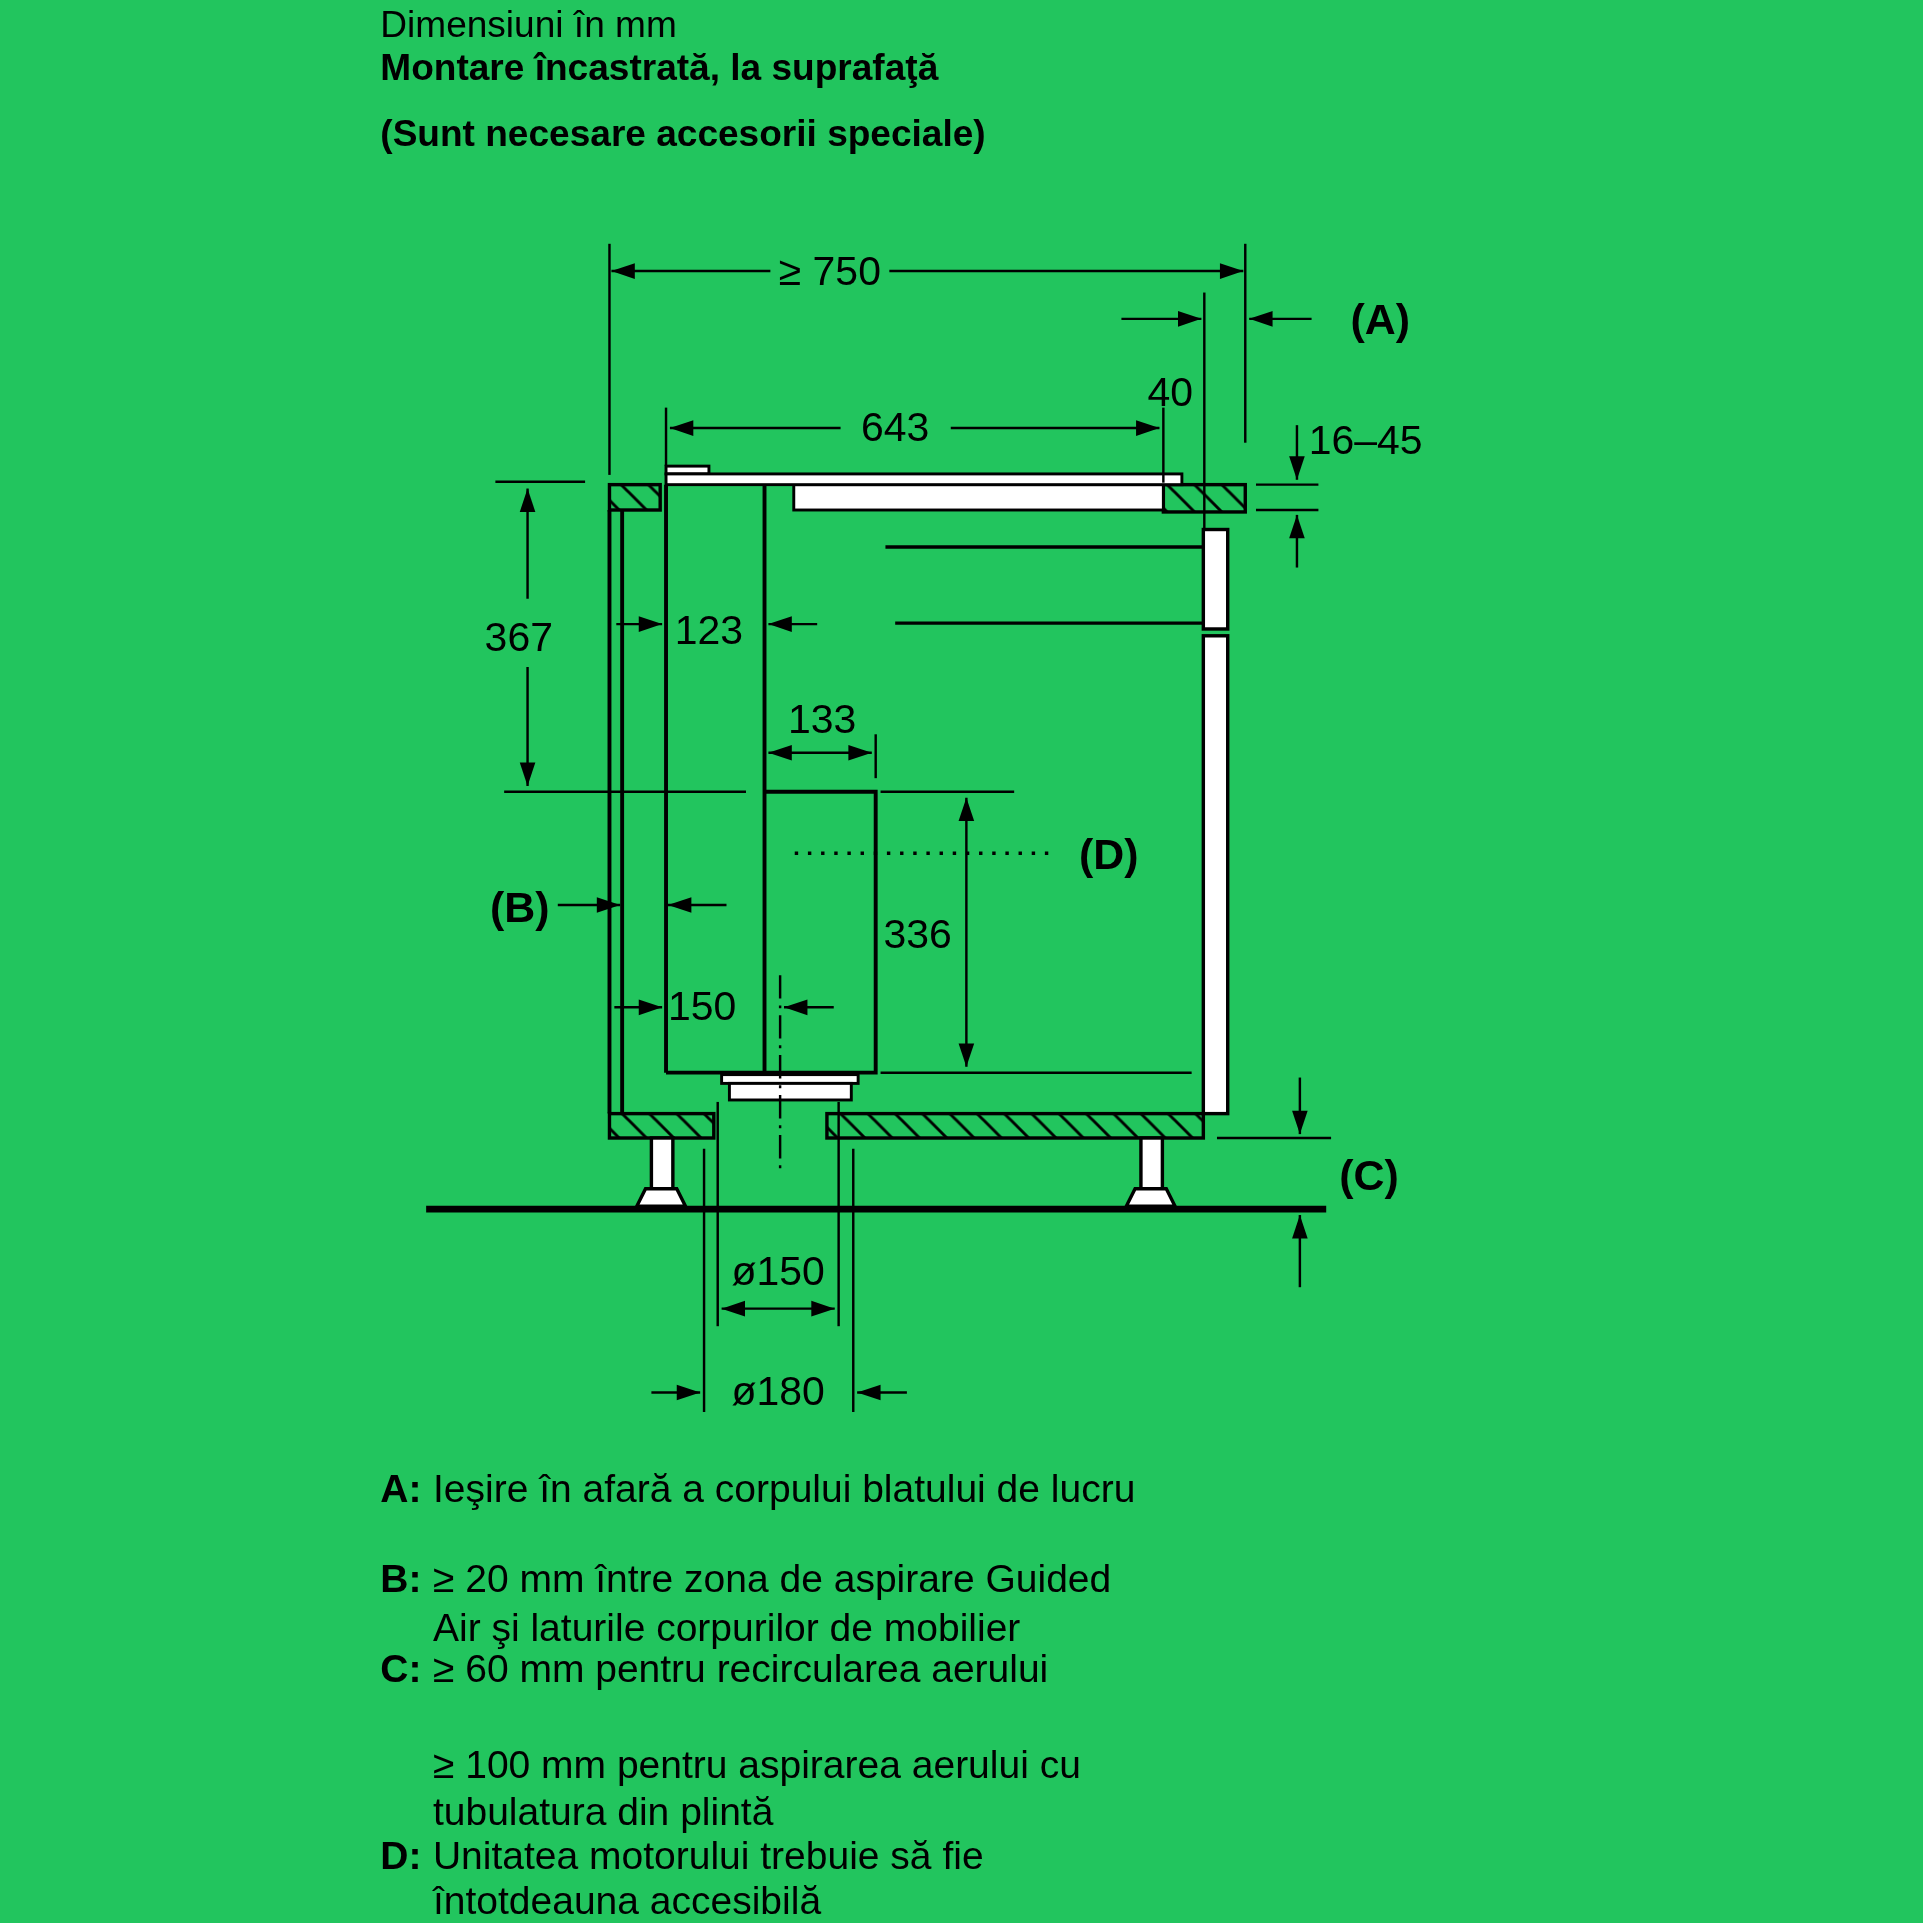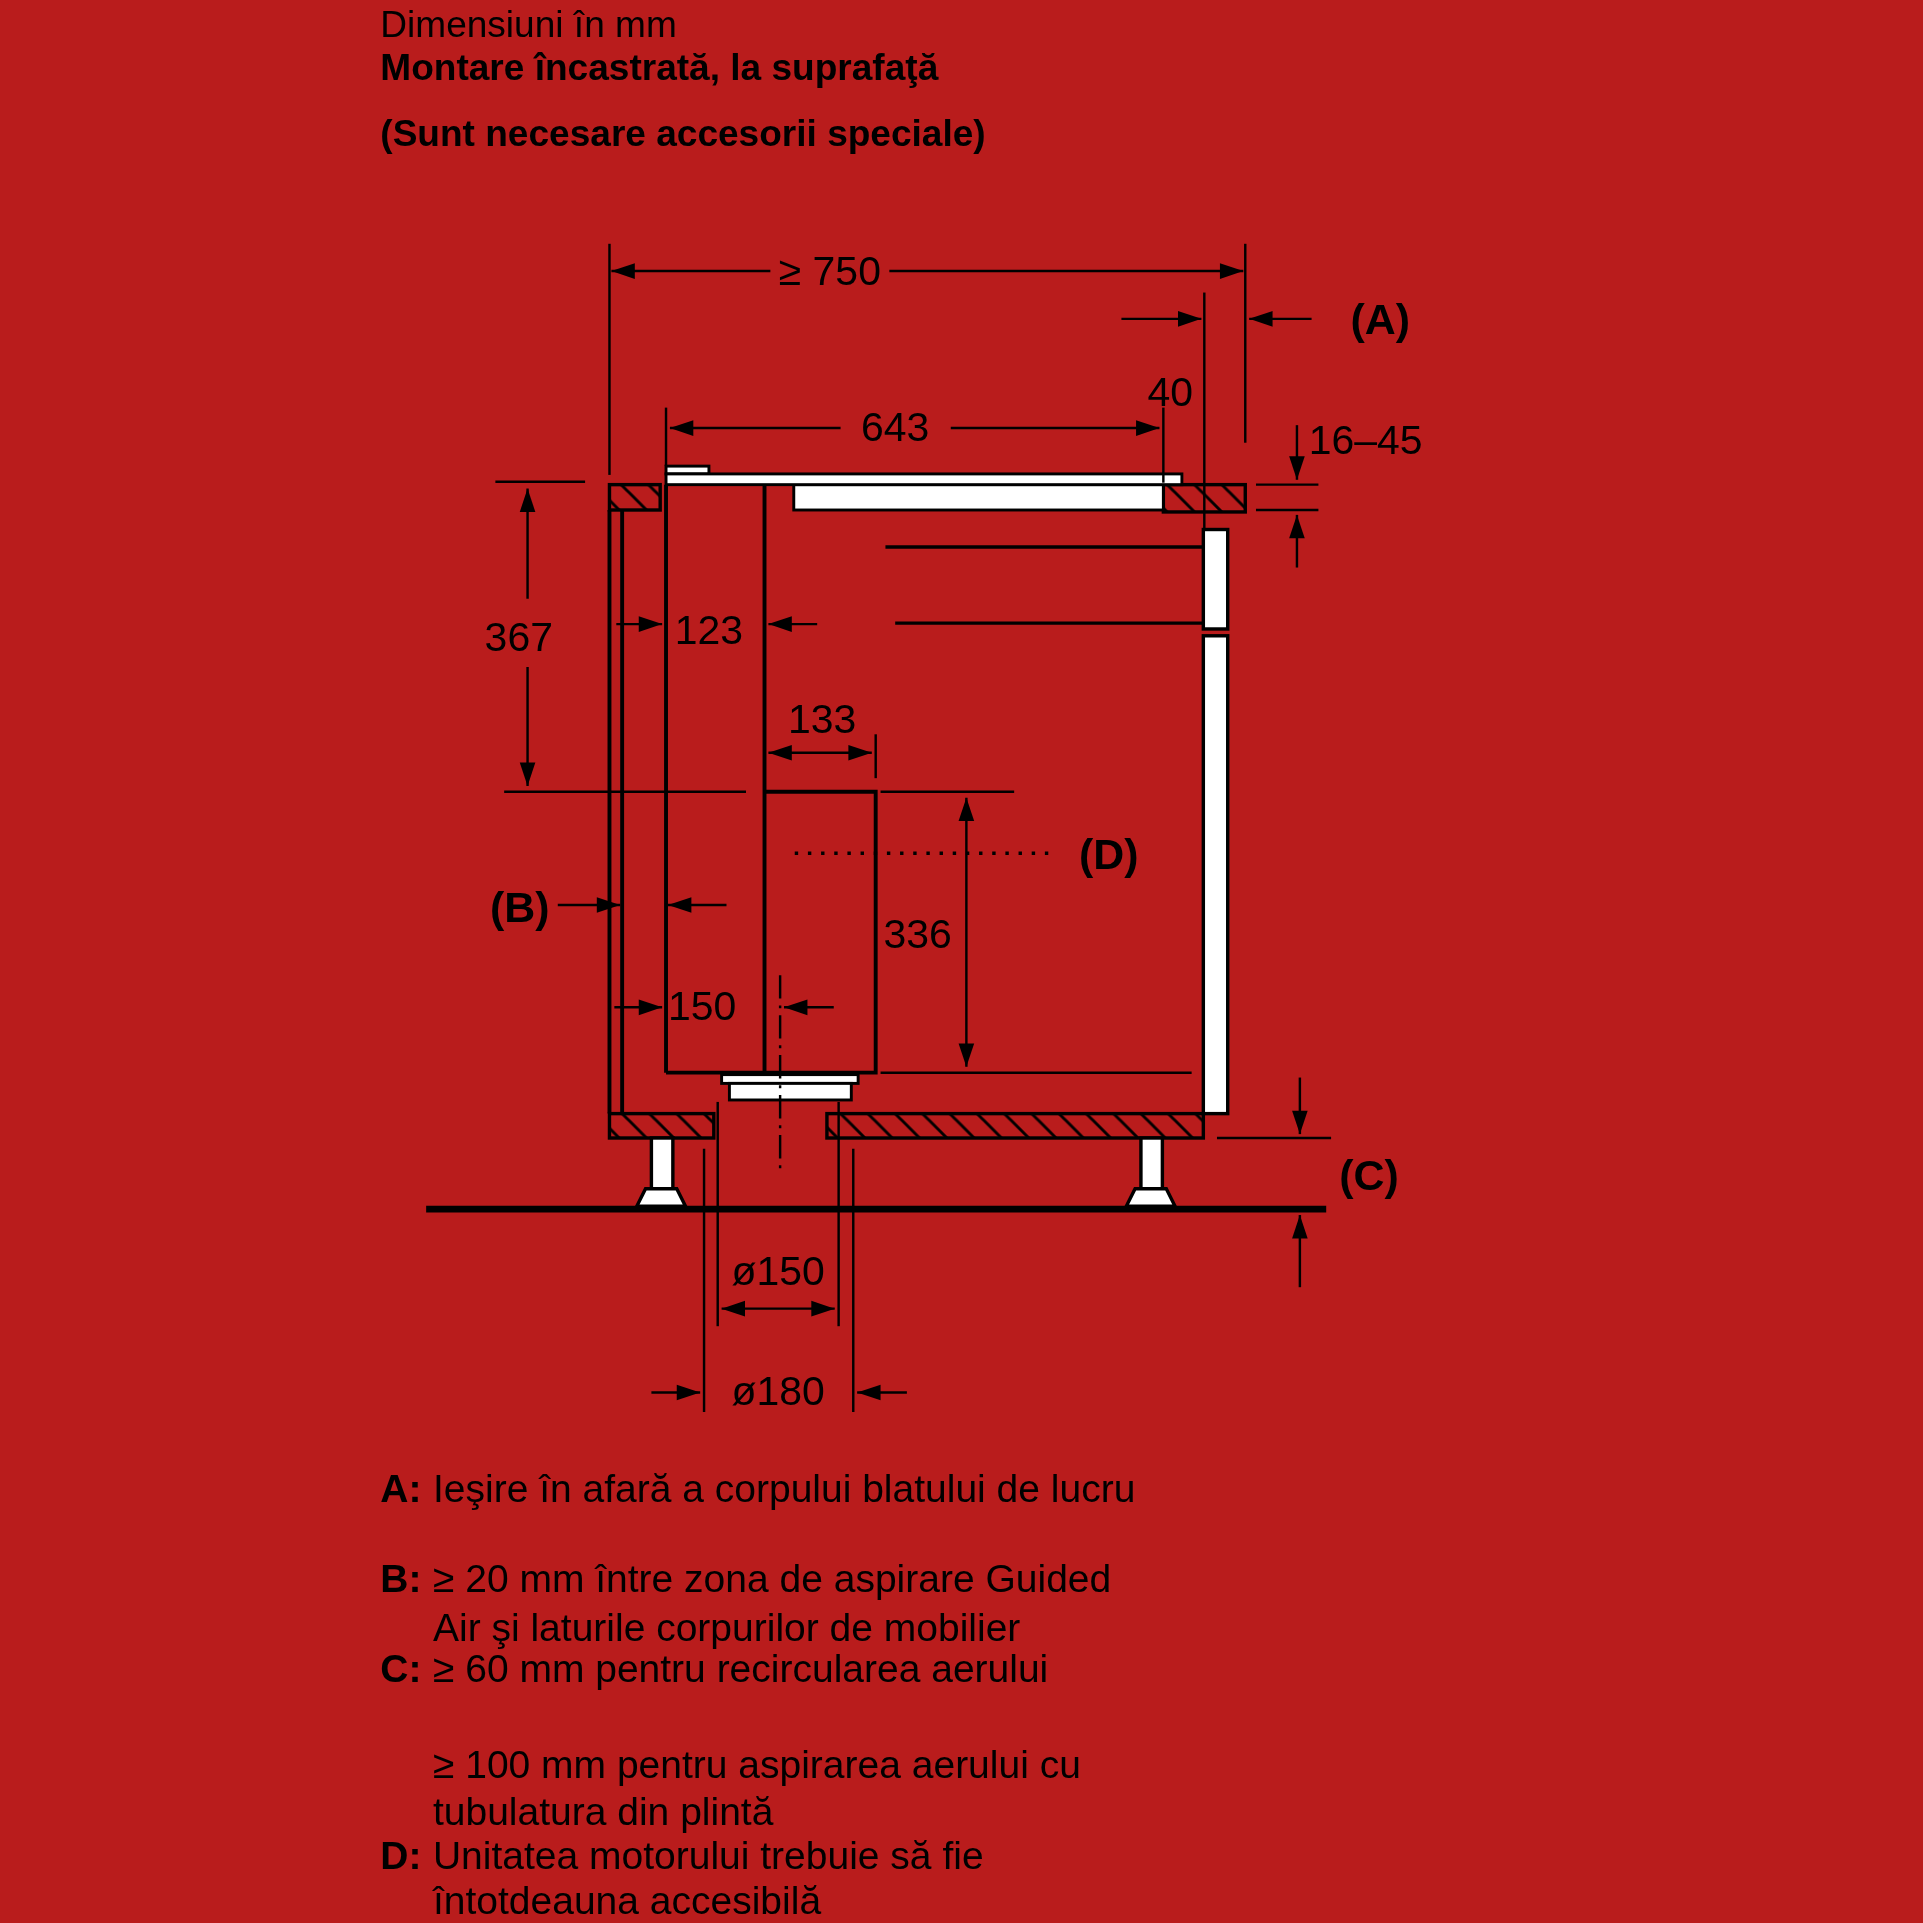--- a/index.html
+++ b/index.html
@@ -1,16 +1,16 @@
 <!DOCTYPE html>
 <html><head>
 <meta charset="utf-8">
 <style>
   html,body{margin:0;padding:0;background:#ffffff;}
-  .page{width:1923px;height:1923px;position:relative;background:#b91c1c;}
+  .page{width:1923px;height:1923px;position:relative;background:#22c55e;}
   svg{display:block;}
   text{font-family:"Liberation Sans","DejaVu Sans",sans-serif;fill:#000;}
   .t-reg{font-size:38px;}
   .t-bold{font-size:38px;font-weight:bold;}
   .dim{font-size:42px;}
   .mid{text-anchor:middle;}
   .lbl{font-size:44px;font-weight:bold;}
   .leg{font-size:40px;}
   .leg-key{font-size:40px;font-weight:bold;}
   .s{stroke:#000;stroke-width:3.5;fill:none;}

